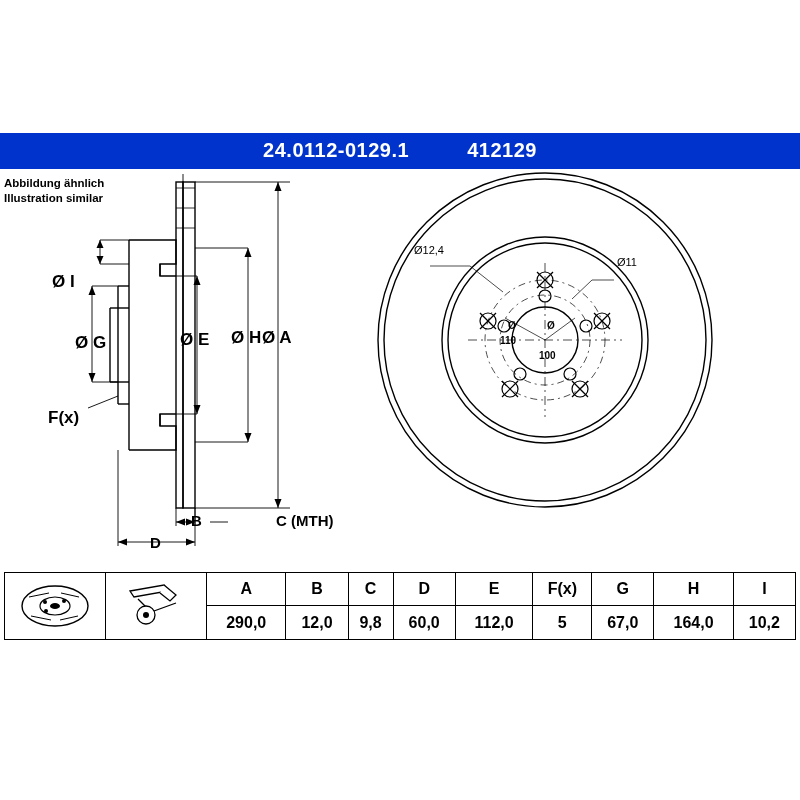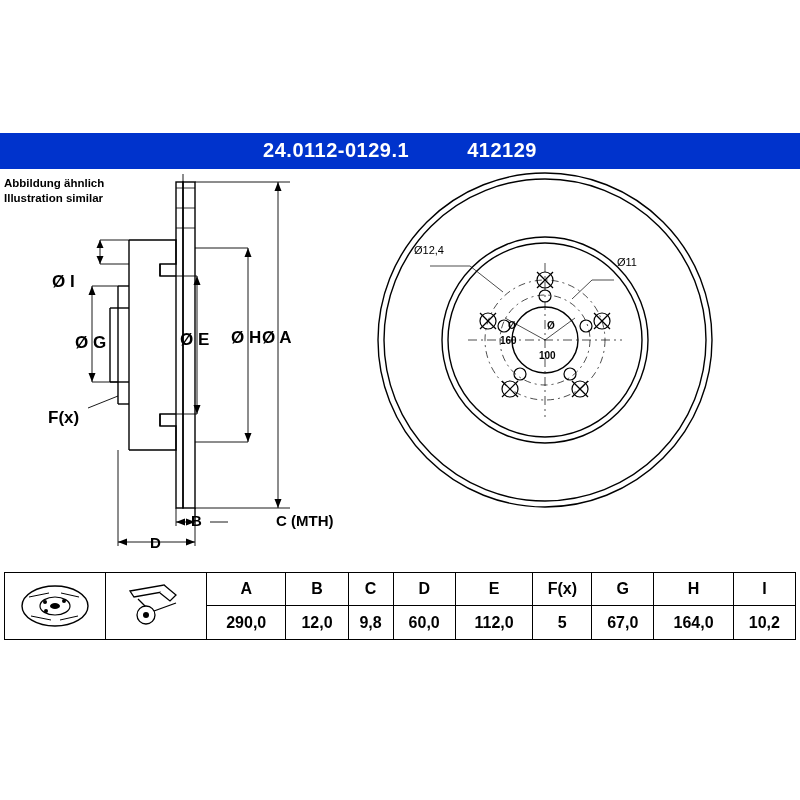--- a/index.html
+++ b/index.html
@@ -188,21 +188,21 @@
     <div class="lbl" style="left:231px;top:160px;">Ø H</div>
     <div class="lbl" style="left:262px;top:160px;">Ø A</div>
     <div class="lbl" style="left:48px;top:240px;">F(x)</div>
     <div class="lbl big" style="left:191px;top:344px;">B</div>
     <div class="lbl big" style="left:228px;top:344px;margin-left:48px;">C (MTH)</div>
     <div class="lbl big" style="left:150px;top:366px;">D</div>
 
     <div class="lbl sm" style="left:414px;top:76px;">Ø12,4</div>
     <div class="lbl sm" style="left:617px;top:88px;">Ø11</div>
     <div class="lbl xs" style="left:508px;top:152px;">Ø</div>
-    <div class="lbl xs" style="left:500px;top:167px;">160</div>
+    <div class="lbl xs" style="left:500px;top:167px;">110</div>
     <div class="lbl xs" style="left:547px;top:152px;">Ø</div>
     <div class="lbl xs" style="left:539px;top:182px;text-align:right;">100</div>
   </div>
 
   <table class="spec">
     <tbody>
         <tr class="hdrow">
       <td class="icon-cell" rowspan="2">
         <div class="icon-wrap">
           <svg width="72" height="46" viewBox="0 0 72 46">

